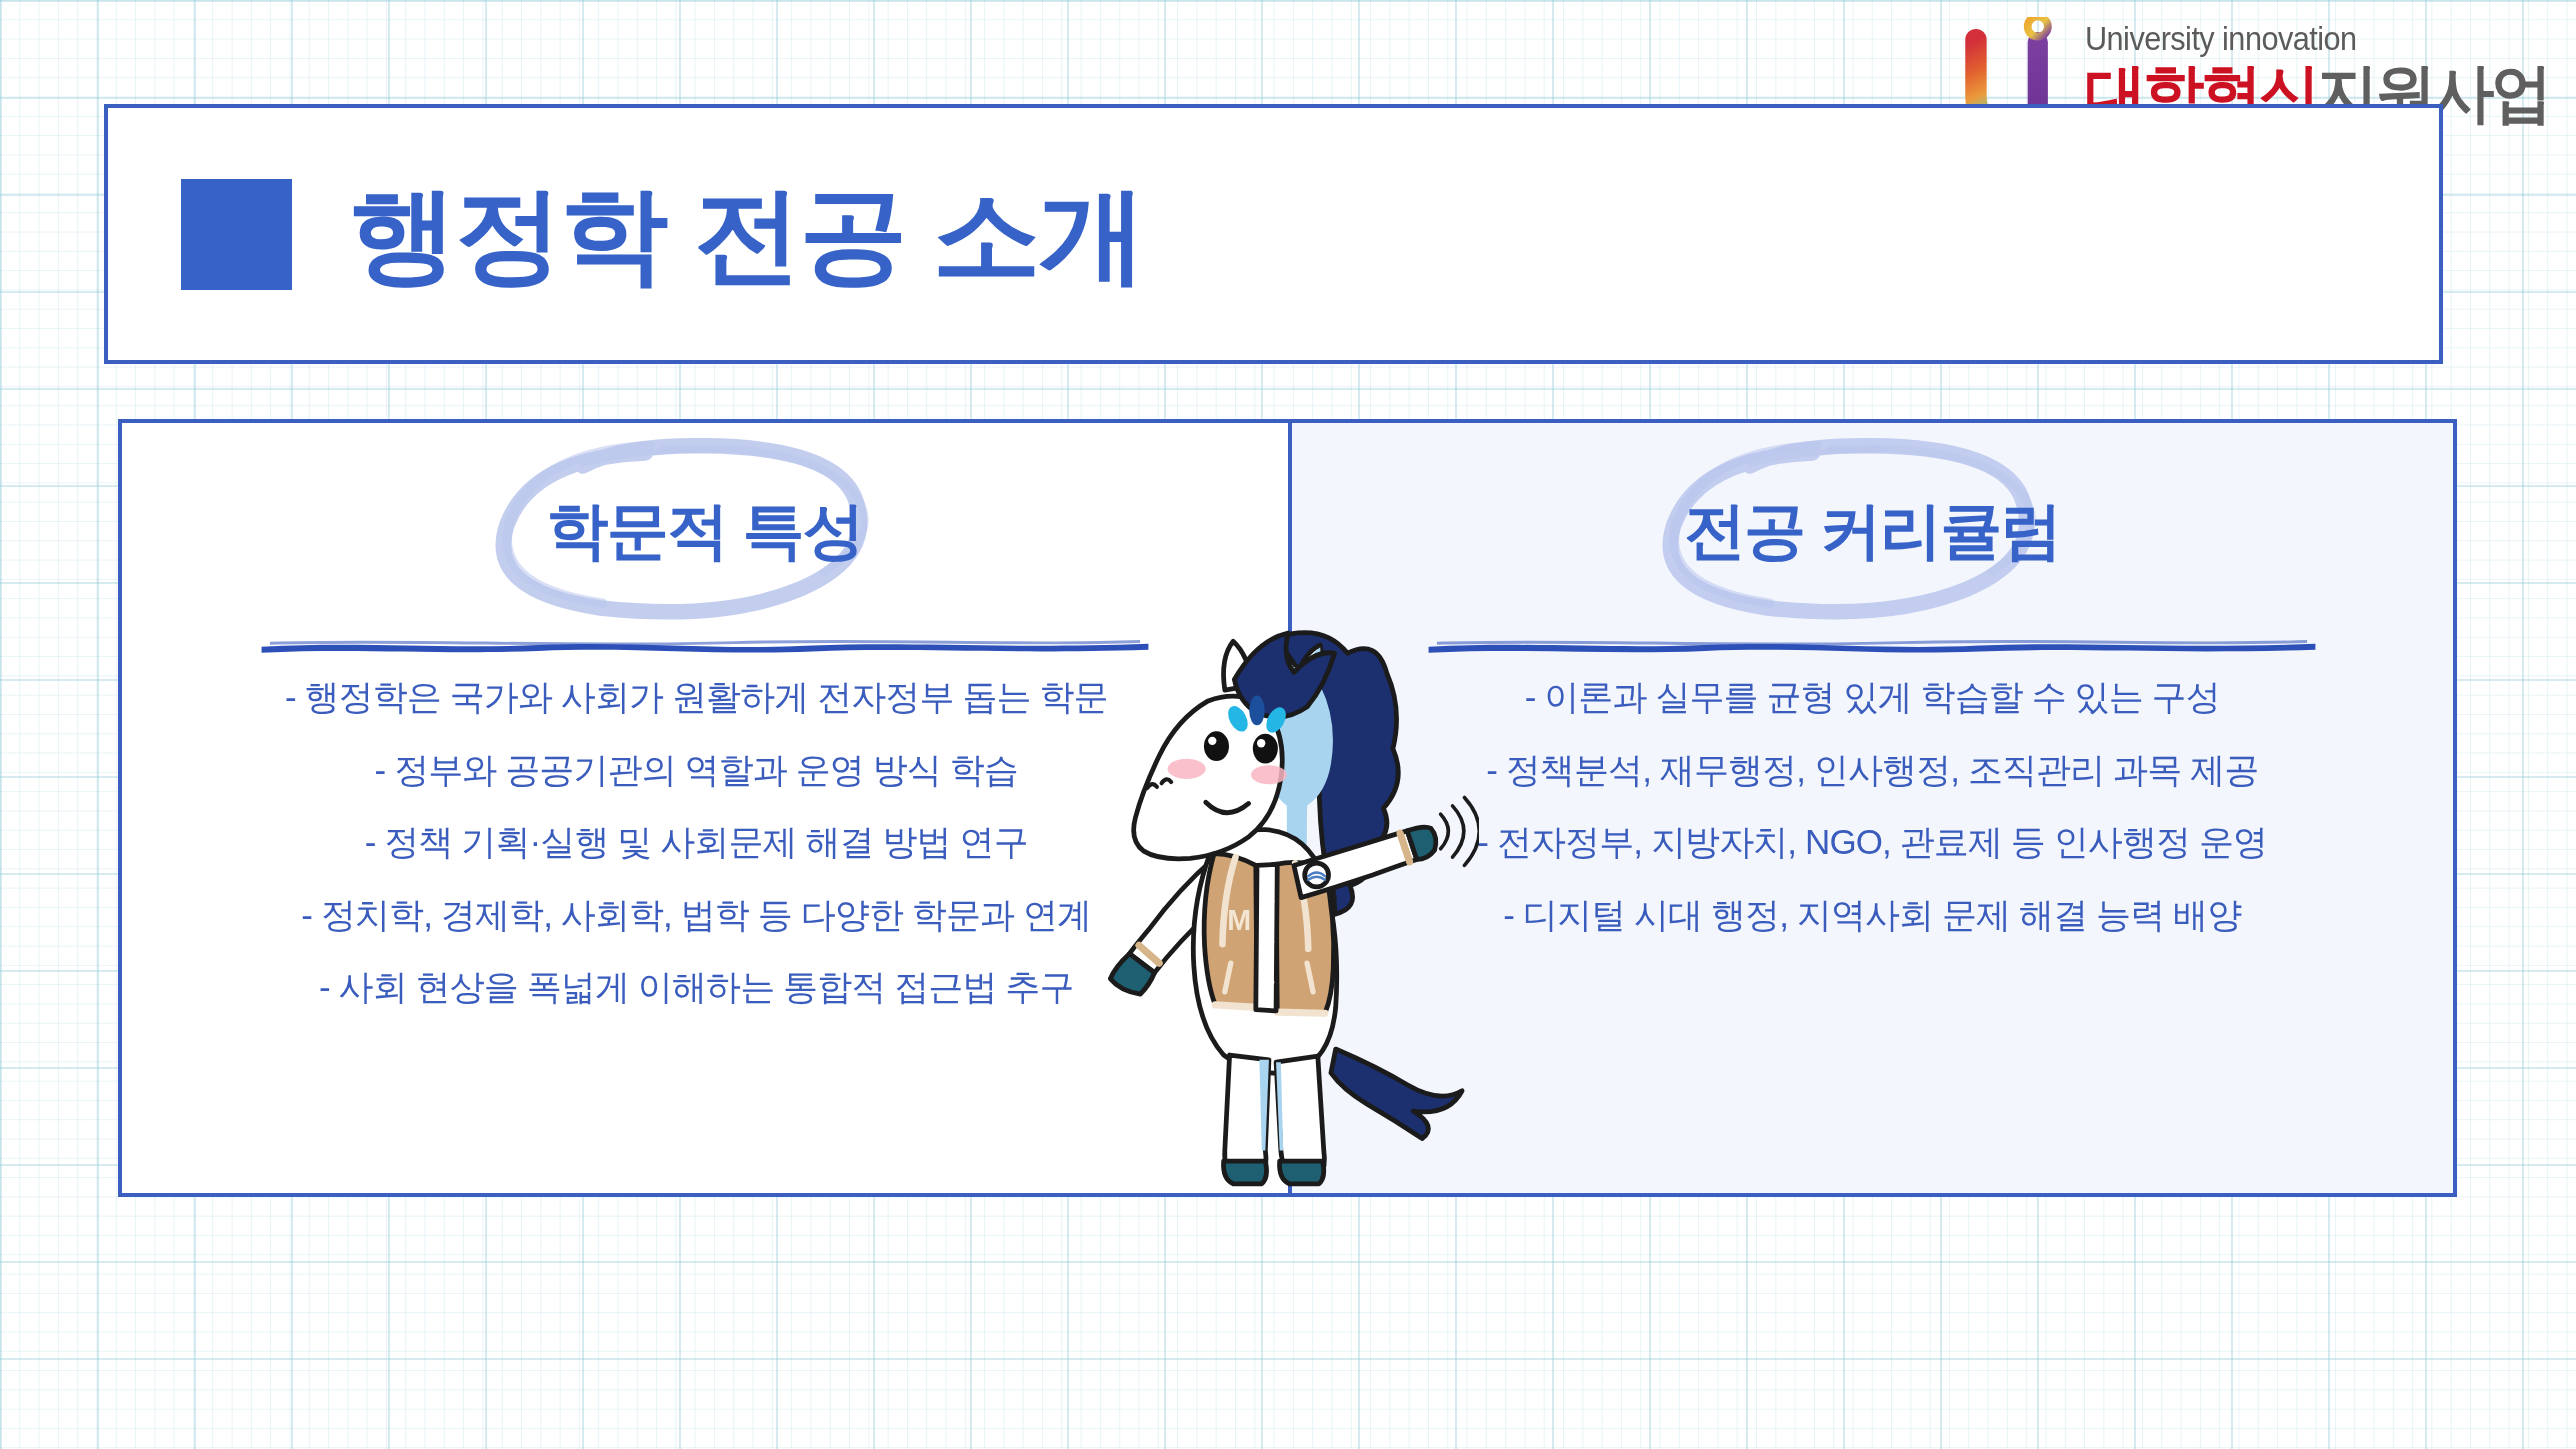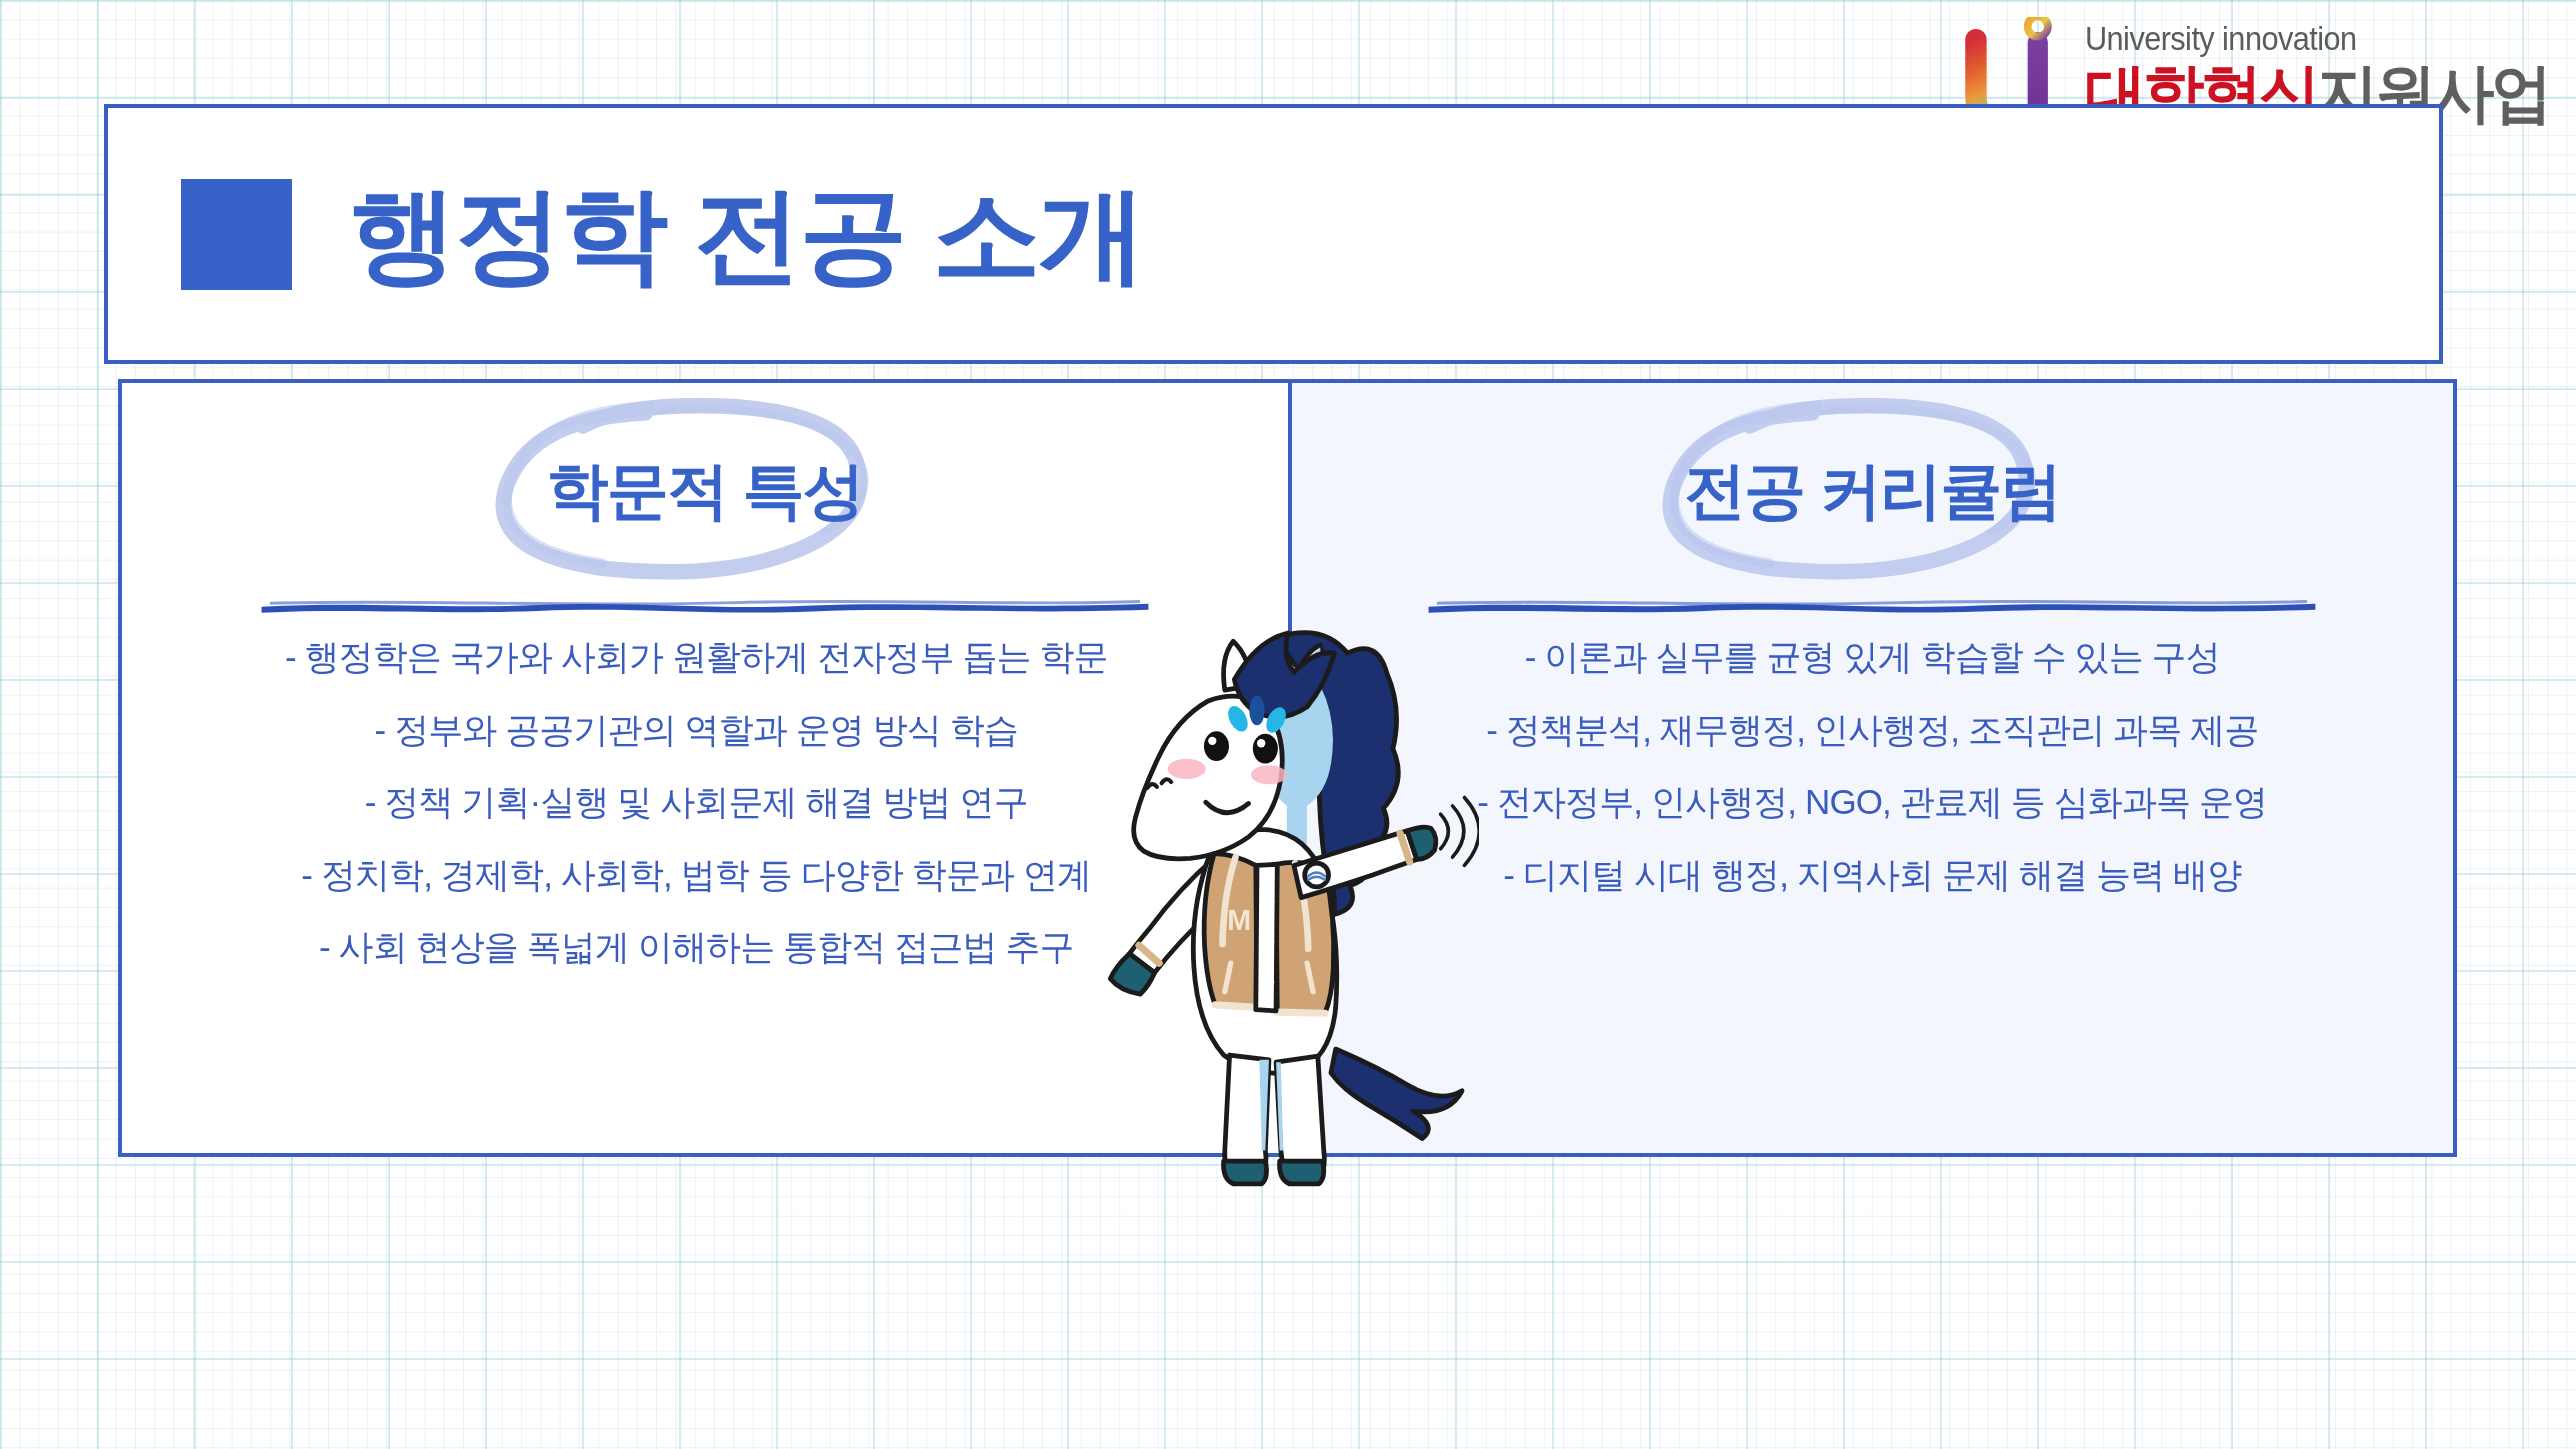--- a/index.html
+++ b/index.html
@@ -64,21 +64,21 @@
   #title-text{
     margin-left:57px;
     font-size:105px; font-weight:900; color:#3763c8;
     letter-spacing:-2.4px; line-height:1;
     transform:scaleX(1.03); transform-origin:left center;
     white-space:nowrap;
   }
 
   
   #panel{
-    position:absolute; left:118px; top:379px;
+    position:absolute; left:118px; top:419px;
     width:2339px; height:778px;
     border:4.2px solid #3b5fc0;
     display:flex;
   }
   .col{ position:relative; height:100%; }
   #col-left{ width:50%; background:#ffffff; }
   #col-right{ width:50%; background:#f3f6fd; border-left:4.2px solid #3b5fc0; }
 
   
   .heading-wrap{
@@ -214,21 +214,21 @@
       <svg class="brush-line" viewBox="0 0 1500 34" preserveAspectRatio="none">
         <path d="M6 20 C 180 11, 300 24, 470 17 C 640 10, 760 26, 930 18 C 1100 11, 1250 24, 1494 15
                  L1494 25 C 1250 33, 1100 21, 930 28 C 760 35, 640 20, 470 27 C 300 34, 180 22, 6 30 Z" fill="#2d50b8"></path>
         <path d="M20 14 C 260 7, 520 21, 800 13 C 1060 6, 1280 19, 1480 11" fill="none" stroke="#2d50b8" stroke-width="5" opacity=".55"></path>
       </svg>
     </div>
 
     <div class="bullets">
       <div class="bullet">- 이론과 실무를 균형 있게 학습할 수 있는 구성</div>
       <div class="bullet">- 정책분석, 재무행정, 인사행정, 조직관리 과목 제공</div>
-      <div class="bullet">- 전자정부, 인사행정, NGO, 관료제 등 심화과목 운영</div>
+      <div class="bullet">- 전자정부, 지방자치, NGO, 관료제 등 인사행정 운영</div>
       <div class="bullet">- 디지털 시대 행정, 지역사회 문제 해결 능력 배양</div>
     </div>
   </div>
 </div>
 
 <div id="mascot">
   <svg viewBox="0 0 640 1030" width="382" height="614">
     <g stroke="#1b1b1b" stroke-width="8" stroke-linejoin="round" stroke-linecap="round">
 
       <path d="M400 760 Q470 790 520 820 Q575 852 612 830 Q590 872 530 864 Q572 890 545 910

